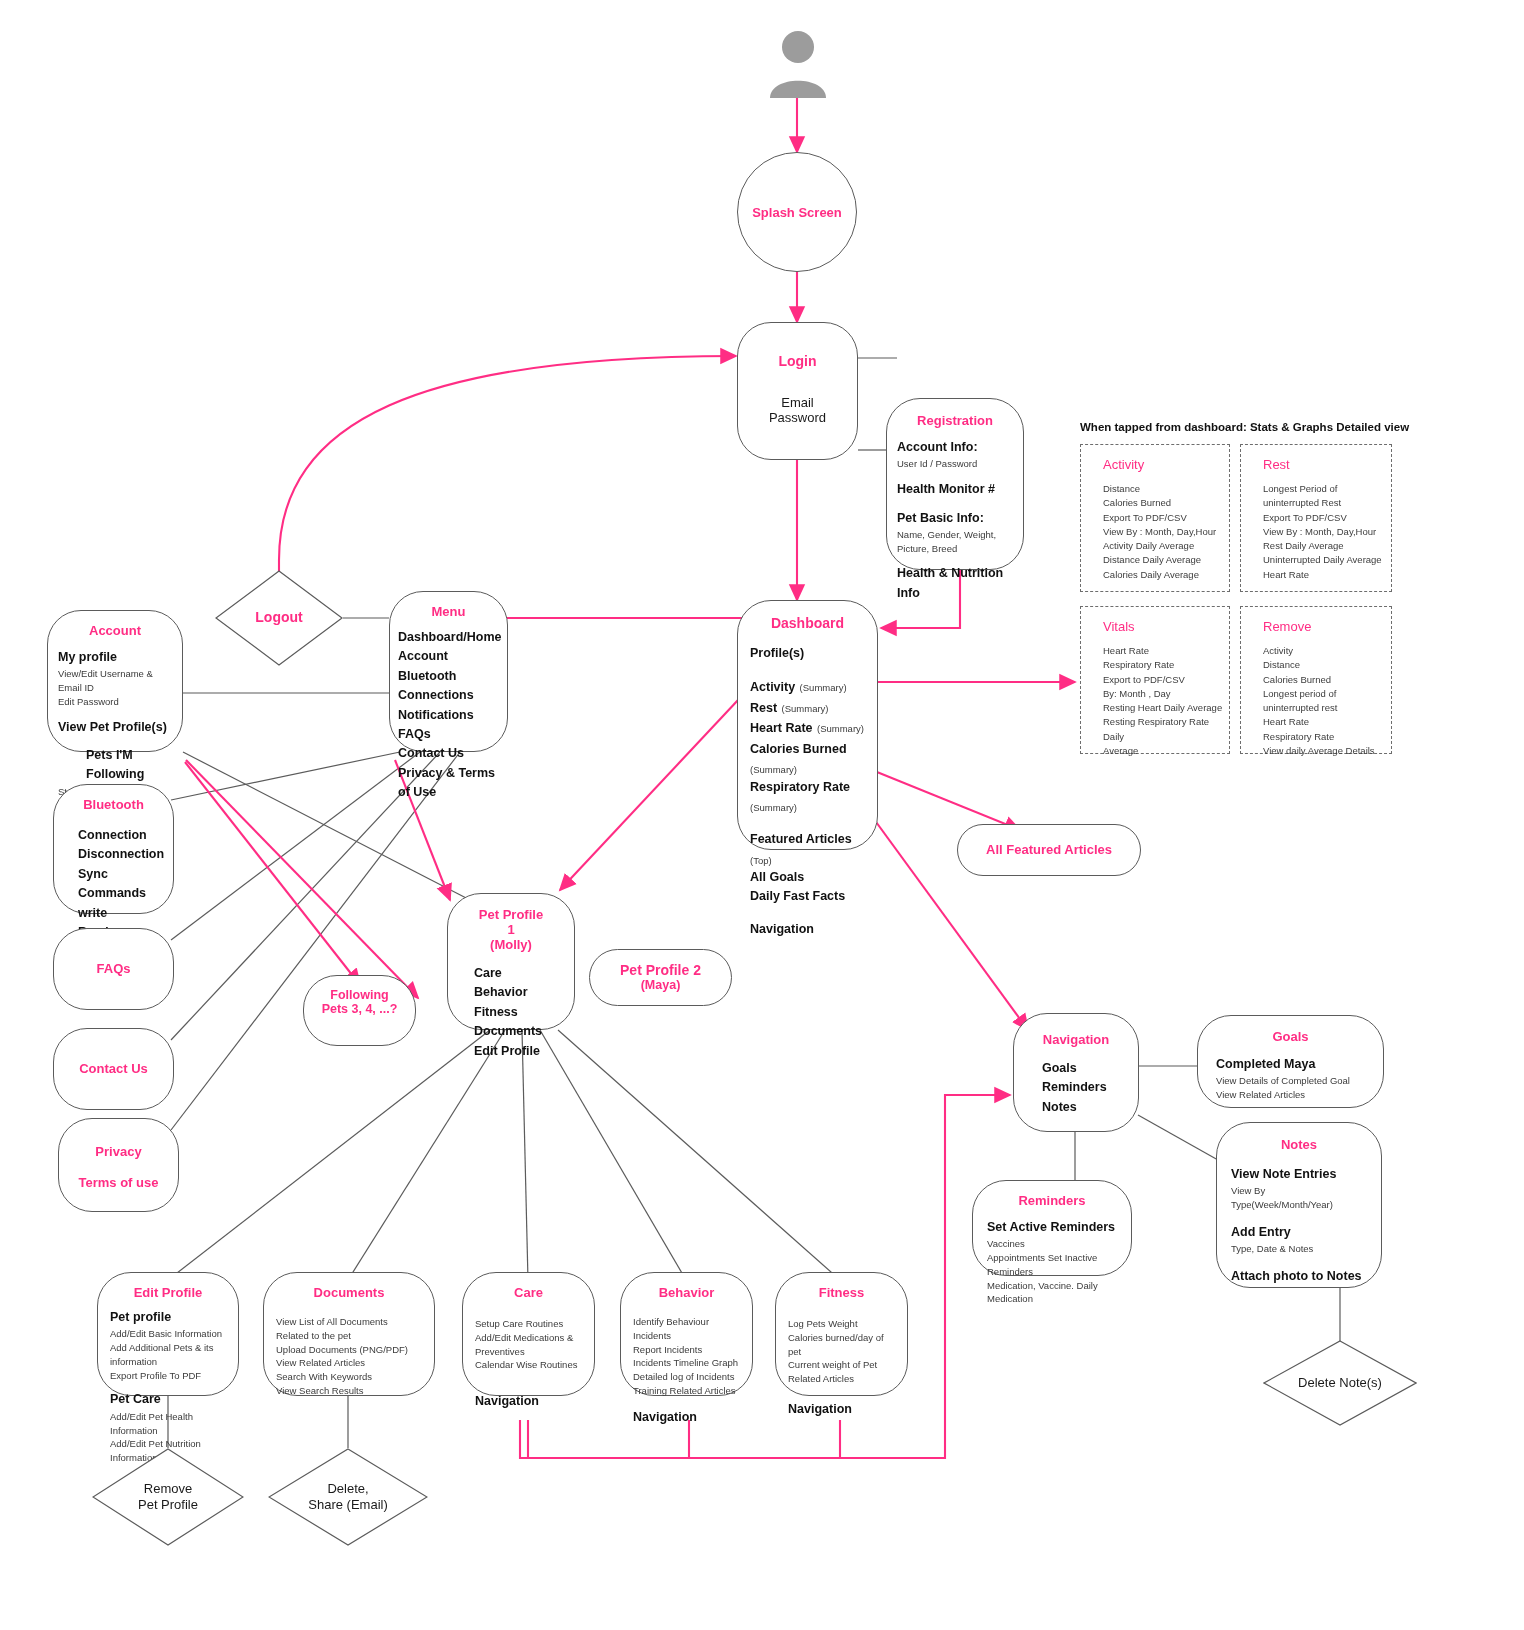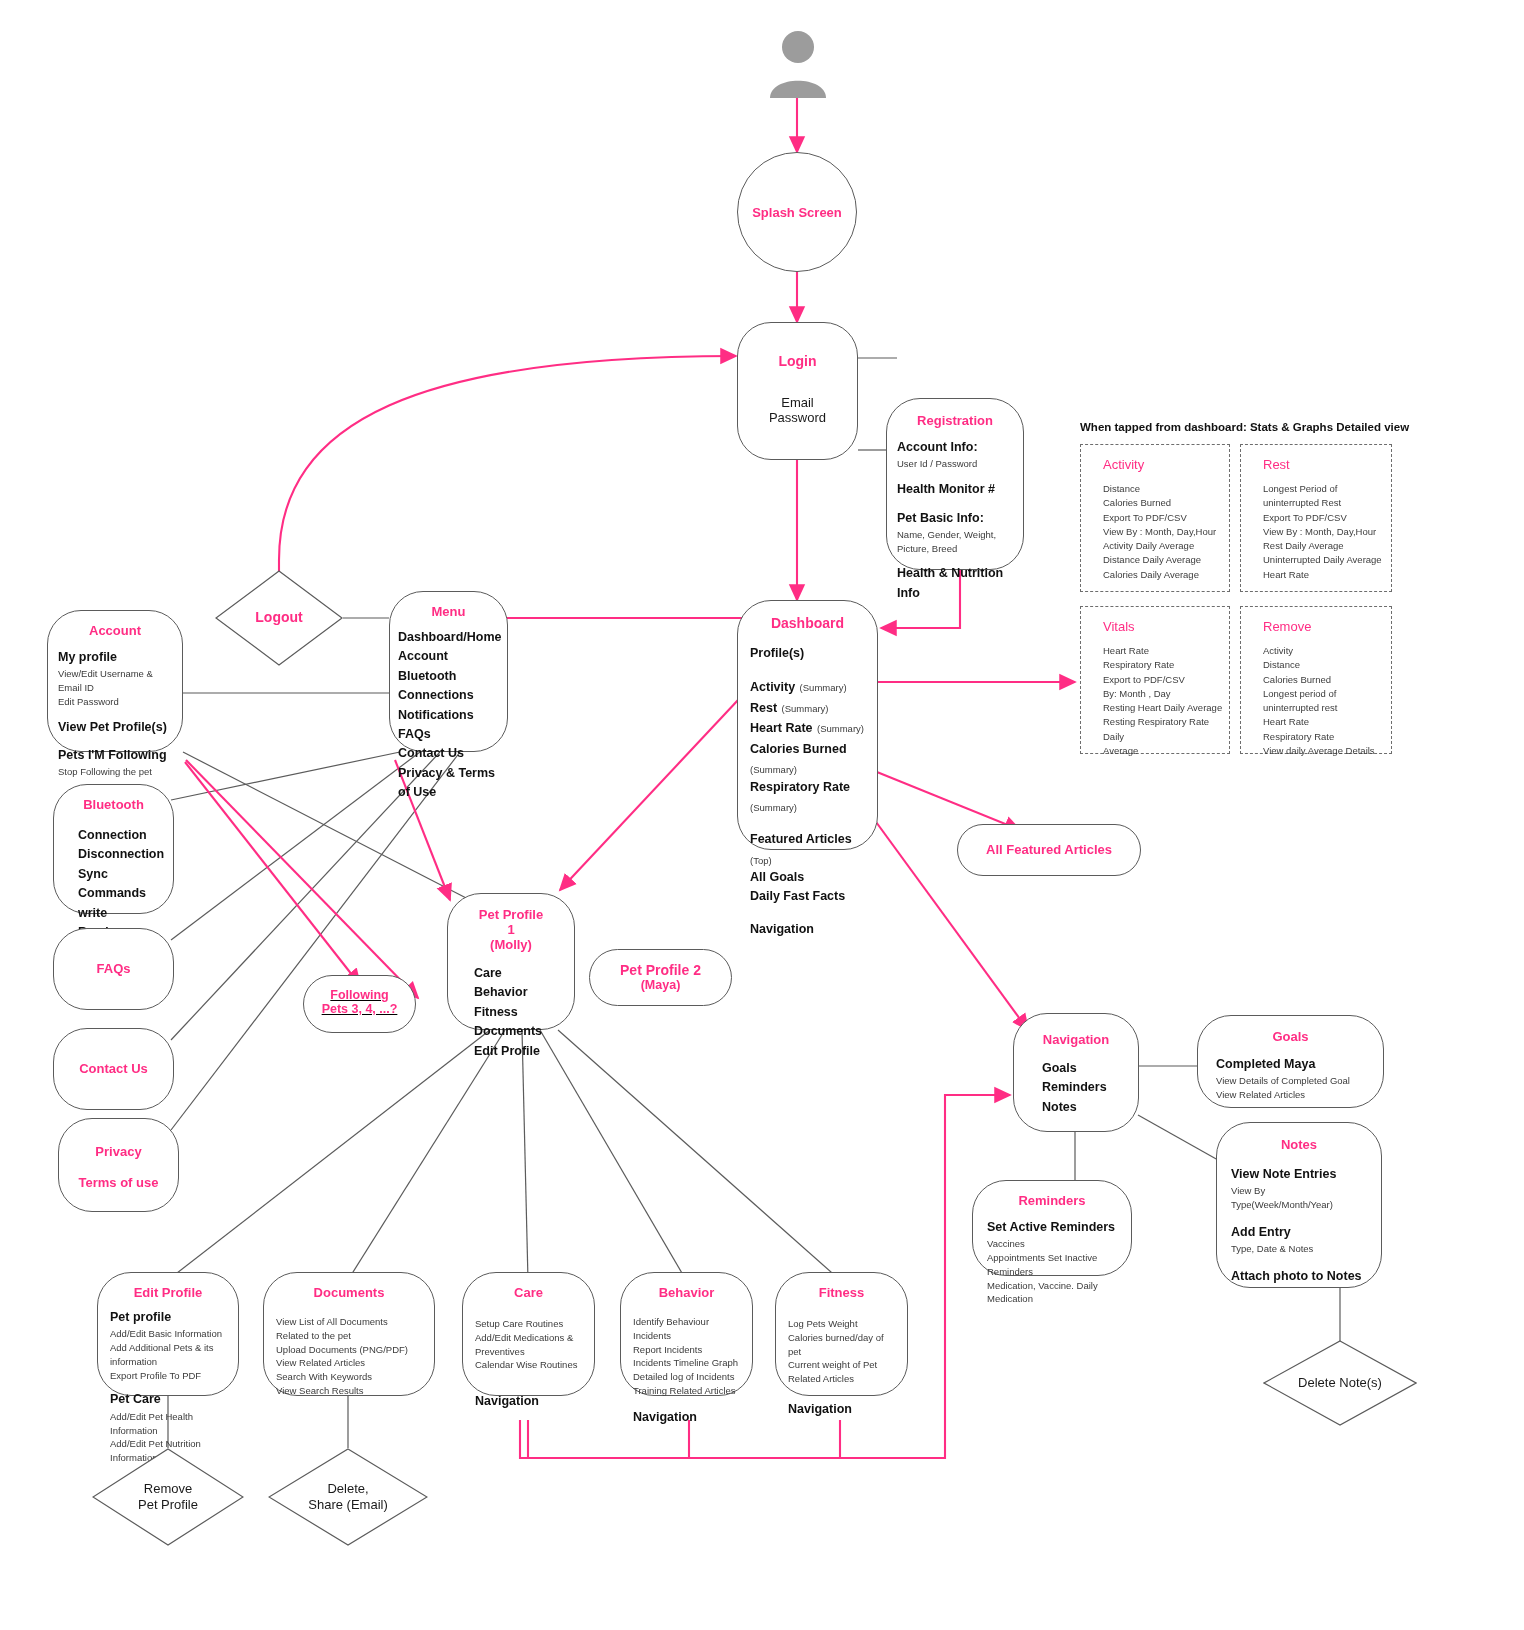--- a/index.html
+++ b/index.html
@@ -222,21 +222,21 @@
     </div>
   </div>
 
   <div class="node" style="left:47px;top:610px;width:136px;height:142px;padding:0 10px;">
     <div class="t" style="font-size:13px;margin-top:12px;">Account</div>
     <div style="margin-top:10px;">
       <div class="b-item">My profile</div>
       <div class="h-sub">View/Edit Username &amp; Email ID</div>
       <div class="h-sub">Edit Password</div>
       <div class="b-item" style="margin-top:9px;">View Pet Profile(s)</div>
-      <div class="b-item" style="margin-top:9px;">Pets I'M Following</div>
+      <div class="b-item" style="margin-top:9px;margin-left:28px;">Pets I'M Following</div>
       <div class="h-sub">Stop Following the pet</div>
     </div>
   </div>
 
   <div class="node" style="left:53px;top:784px;width:121px;height:130px;padding:0 24px;">
     <div class="t" style="font-size:13px;margin-top:12px;">Bluetooth</div>
     <div style="margin-top:14px;">
       <div class="b-item">Connection</div>
       <div class="b-item">Disconnection</div>
       <div class="b-item">Sync</div>
@@ -251,21 +251,21 @@
 
   <div class="node" style="left:53px;top:1028px;width:121px;height:82px;">
     <div class="t" style="font-size:13px;margin-top:32px;">Contact Us</div>
   </div>
 
   <div class="node" style="left:58px;top:1118px;width:121px;height:94px;">
     <div class="t" style="font-size:13px;margin-top:25px;">Privacy</div>
     <div class="t" style="font-size:13px;margin-top:16px;">Terms of use</div>
   </div>
 
-  <div class="node" style="left:303px;top:975px;width:113px;height:58px;text-decoration:underline;">
+  <div class="node" style="left:303px;top:975px;width:113px;height:71px;">
     <div class="t" style="font-size:12.5px;margin-top:12px;">Following</div>
     <div class="t" style="font-size:12.5px;">Pets 3, 4, ...?</div>
   </div>
 
   <div class="node" style="left:447px;top:893px;width:128px;height:137px;padding:0 26px;">
     <div class="t" style="font-size:13px;margin-top:13px;">Pet Profile 1</div>
     <div class="t" style="font-size:13px;">(Molly)</div>
     <div style="margin-top:12px;">
       <div class="b-item">Care</div>
       <div class="b-item">Behavior</div>

